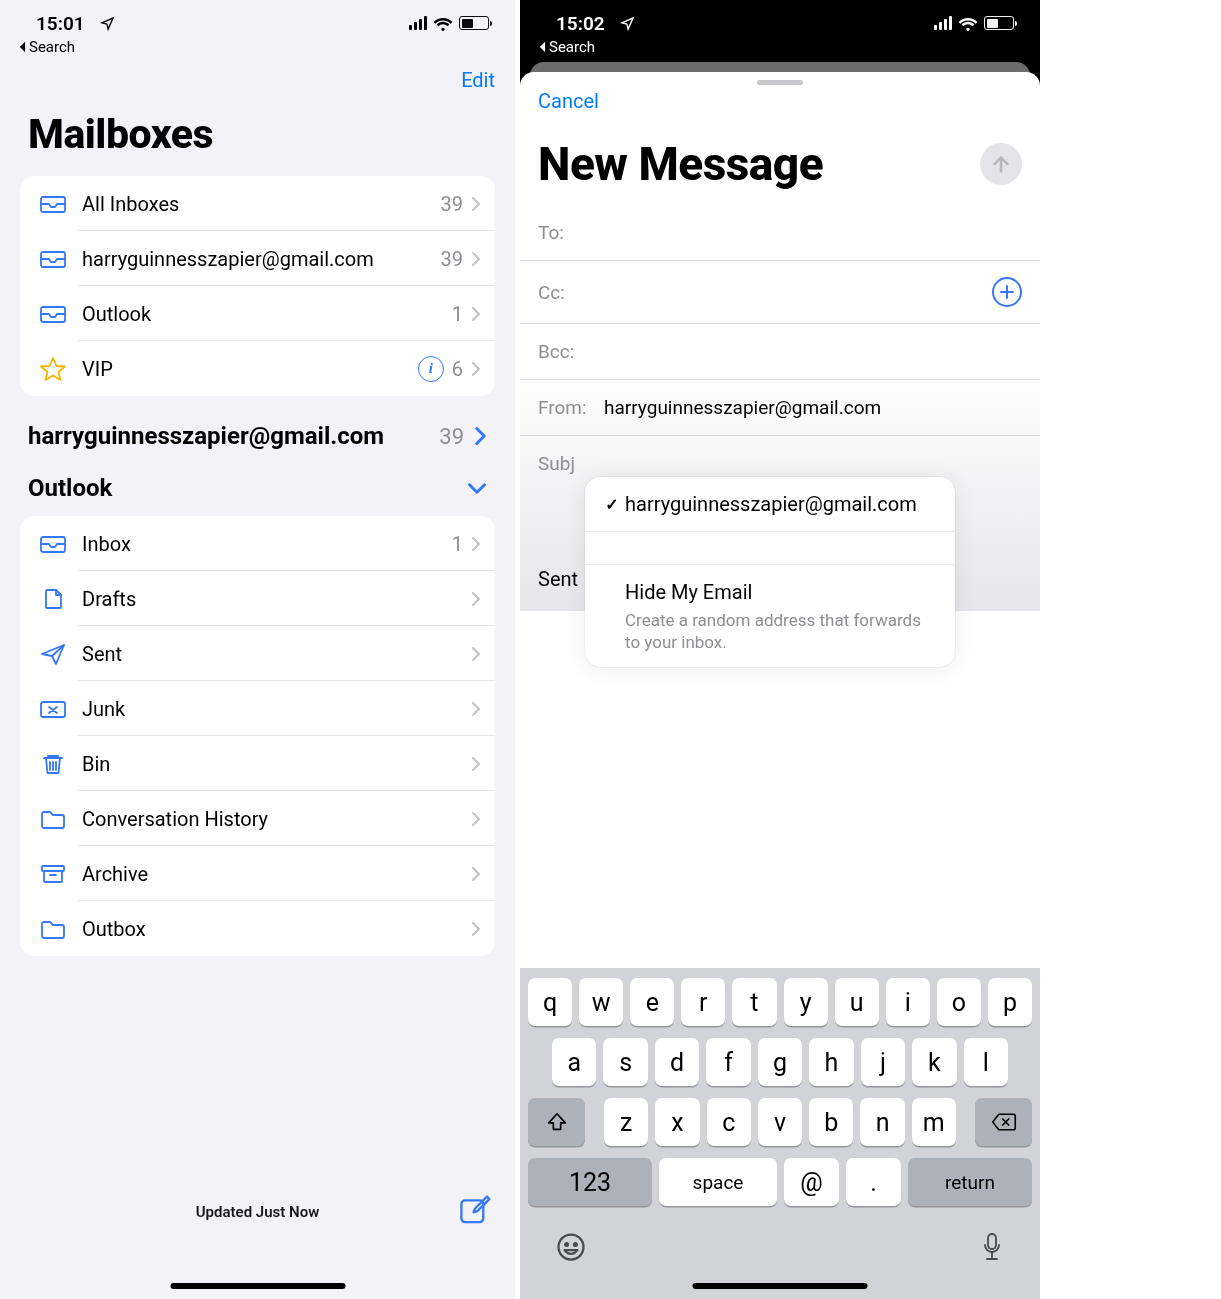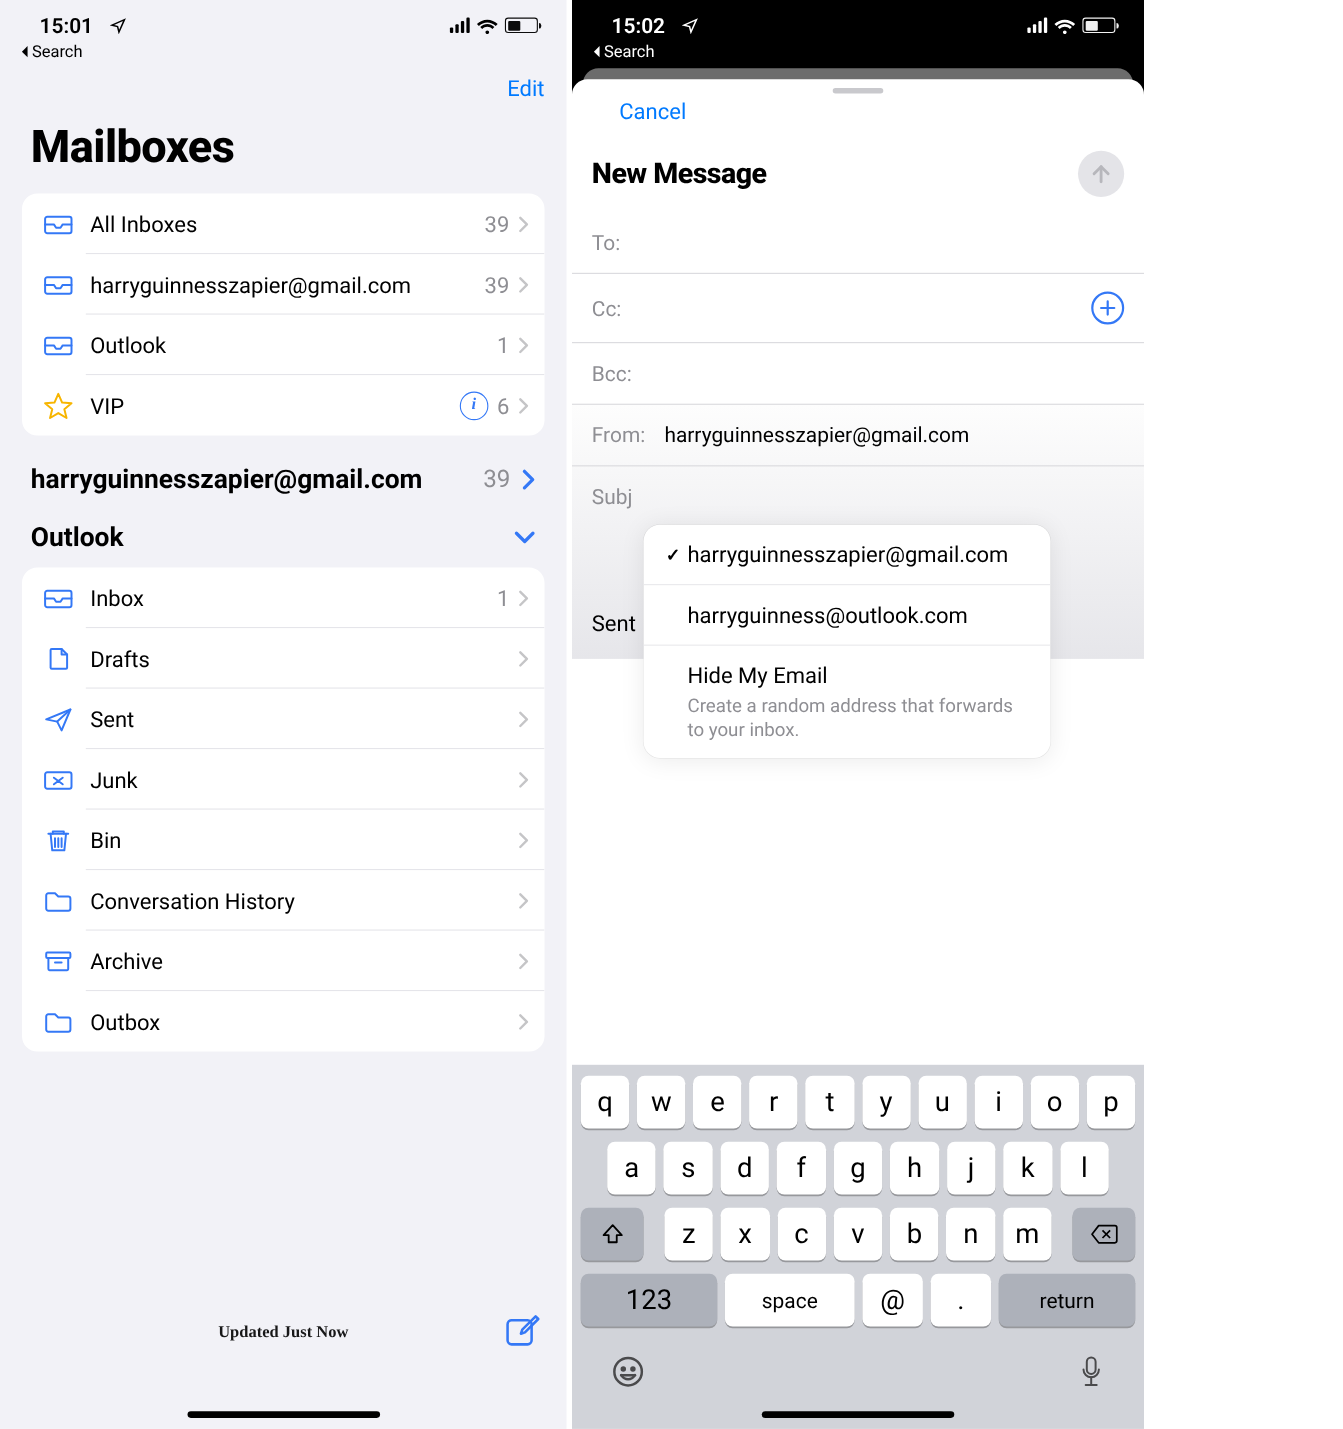--- a/index.html
+++ b/index.html
@@ -45,32 +45,32 @@
   .row-sep { position: absolute; left: 58px; right: 0; bottom: 0; height: 1px; background: #e5e5ea; }
   .row:last-child .row-sep { display: none; }
   .info-circle { width: 26px; height: 26px; border: 1.6px solid #3478f6; border-radius: 50%; display: flex; align-items: center; justify-content: center; color: #3478f6; font-family: Georgia, serif; font-style: italic; font-weight: 700; font-size: 15px; margin-right: 8px; }
 
   .section-header { display: flex; align-items: center; padding: 26px 28px 14px 28px; }
   .section-header .sh-label { font-size: 24px; font-weight: 700; flex: 1; white-space: nowrap; overflow: hidden; text-overflow: ellipsis; }
   .section-header .sh-count { font-size: 22px; color: #8e8e93; margin-right: 10px; }
   .section-header .sh-chev { color: #3478f6; }
 
   .bottom-bar { position: absolute; left: 0; right: 0; bottom: 0; height: 130px; display: flex; flex-direction: column; align-items: center; justify-content: flex-start; padding-top: 34px; }
-  .bottom-bar .status-text { font-size: 15px; color: #000; font-weight: 600; opacity: 0.9; font-family: Liberation Serif, serif; }
+  .bottom-bar .status-text { font-size: 15px; color: #000; font-weight: 600; opacity: 0.9; }
   .compose-slot { position: absolute; right: 22px; top: 24px; color: #3478f6; }
   .home-indicator { position: absolute; bottom: 10px; left: 50%; transform: translateX(-50%); width: 175px; height: 6px; background: #000; border-radius: 10px; }
 
   
   .sheet-backdrop { position: absolute; left: 10px; right: 10px; top: 62px; height: 16px; background: #6c6c6c; border-radius: 14px 14px 0 0; }
   .sheet { position: absolute; left: 0; right: 0; top: 72px; bottom: 0; background: #fff; border-radius: 14px 14px 0 0; display: flex; flex-direction: column; }
   .sheet-grab { width: 46px; height: 5px; background: #c9c9cd; border-radius: 3px; margin: 8px auto 4px; }
   .sheet .cancel-row { padding: 0 18px 6px; }
-  .cancel-link { color: #007aff; font-size: 20px; margin-left: 25px; }
+  .cancel-link { color: #007aff; font-size: 20px; }
   .sheet .sheet-title-row { display: flex; align-items: center; padding: 18px 18px 14px 18px; }
-  .sheet-title { font-size: 26px; font-weight: 800; flex: 1; letter-spacing: -0.5px; }
+  .sheet-title { font-size: 46px; font-weight: 800; flex: 1; letter-spacing: -0.5px; }
   .send-btn { width: 42px; height: 42px; border-radius: 50%; background: #e4e4e8; display: flex; align-items: center; justify-content: center; color: #b7b7bc; }
 
   .field { padding: 16px 18px; border-bottom: 1.2px solid #d9d9dd; display: flex; align-items: center; font-size: 19px; position: relative; }
   .field .flabel { color: #8e8e93; min-width: 60px; }
   .field .fvalue { flex: 1; color: #000; font-size: 19px; padding-left: 6px; }
   .add-contact { width: 30px; height: 30px; border: 2px solid #3478f6; border-radius: 50%; color: #3478f6; display: flex; align-items: center; justify-content: center; font-size: 22px; font-weight: 400; }
   .subj-label-row { padding: 16px 18px; font-size: 19px; color: #8e8e93; }
   .body-area { padding: 16px 18px 20px; font-size: 20px; color: #8e8e93; }
   .fields-faded { background: linear-gradient(#fdfdfd, #e6e6ea); }
 
@@ -424,21 +424,20 @@
       </div>
     </div>
 
     <div class="popover" id="popover">
         <div class="pop-row">
     <span class="pop-check">✓</span>
     <div class="pop-text">harryguinnesszapier@gmail.com</div>
         </div>
         <div class="pop-row">
     <span class="pop-check"></span>
-    <div class="pop-text">harryguinness@outlook.com</div>
         </div>
         <div class="pop-row">
     <span class="pop-check"></span>
     <div class="pop-text">Hide My Email<div class="pop-sub">Create a random address that forwards to your inbox.</div></div>
         </div>
       </div>
 
     <div class="keyboard">
       <div class="krow" id="krow1">
           <div class="key">q</div>

